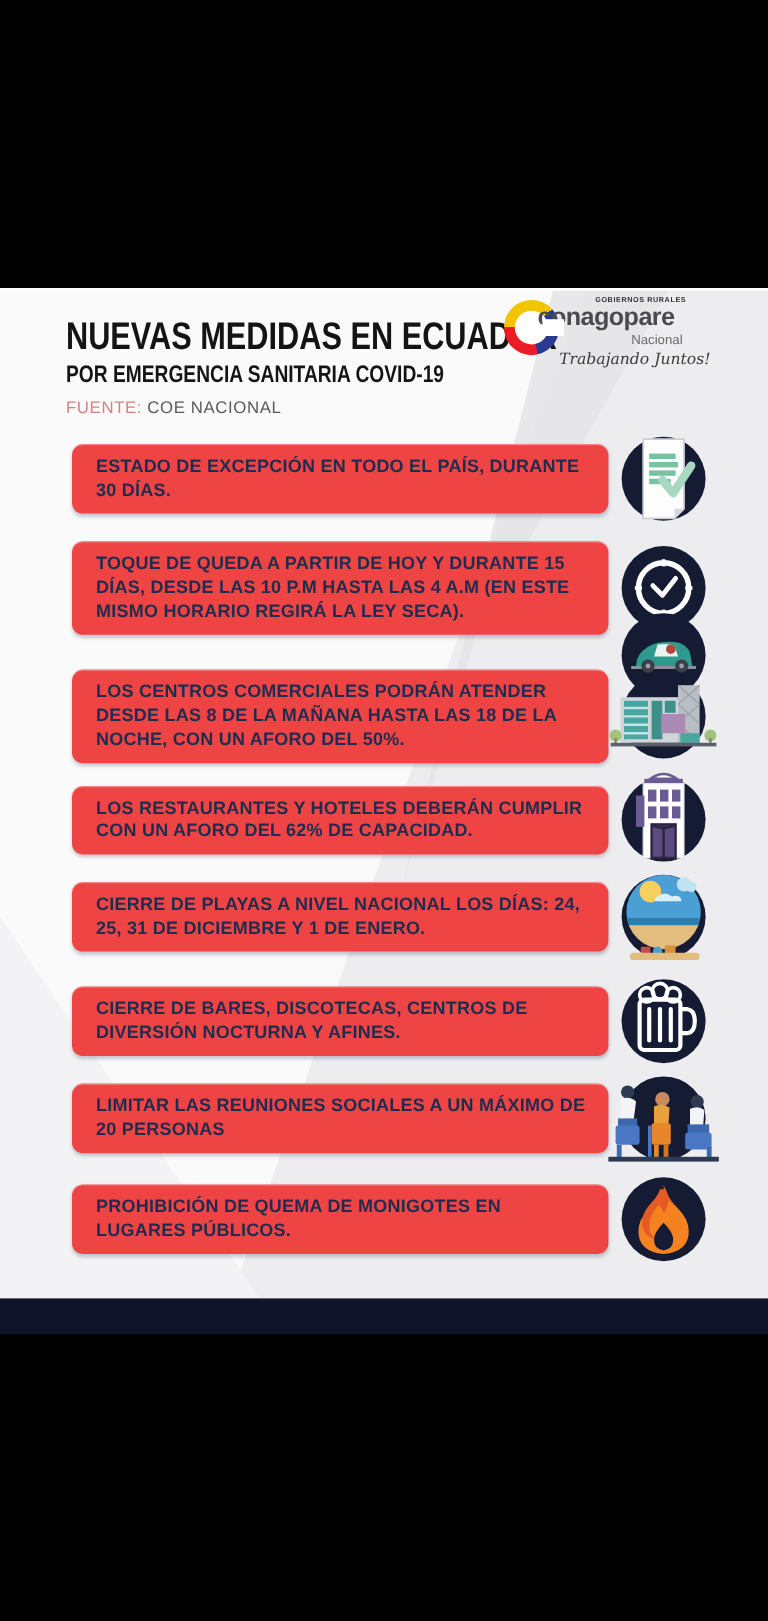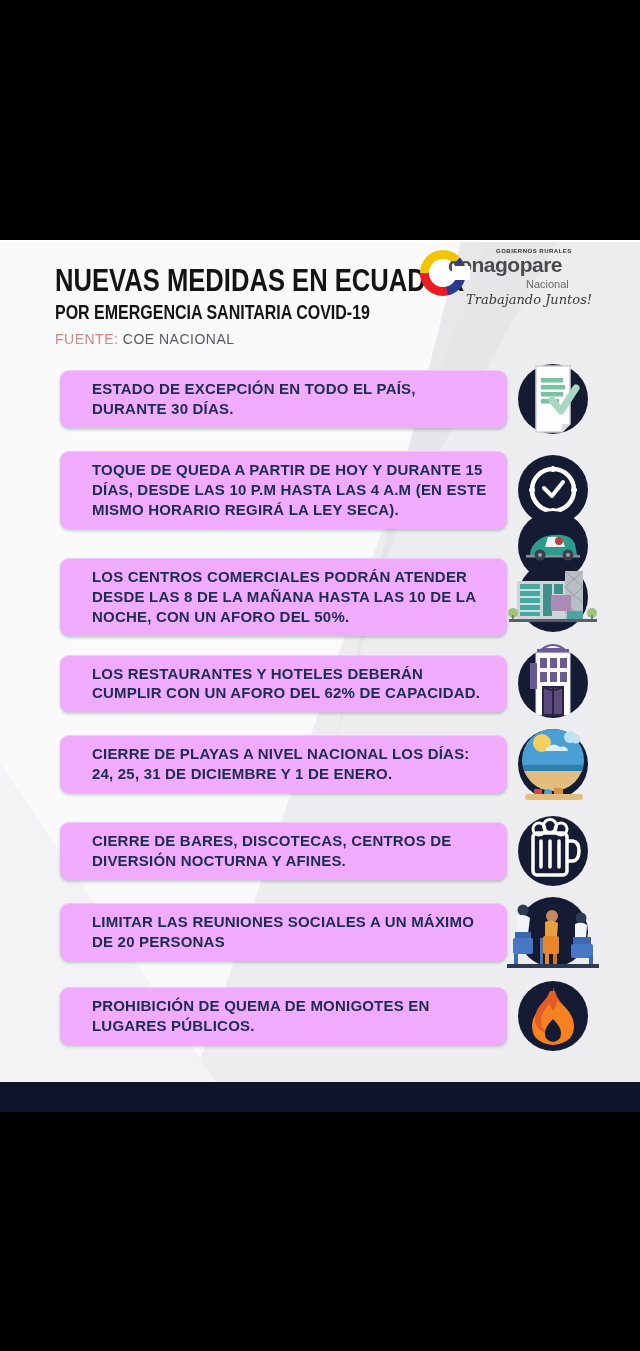--- a/index.html
+++ b/index.html
@@ -41,22 +41,22 @@
   #logo-ring::before{content:"";position:absolute;right:-4px;top:16px;width:18px;height:14px;background:#fff;z-index:2;}
   #logo-top-text{position:absolute;left:76px;top:6px;font-size:6px;font-weight:bold;color:#333;letter-spacing:.5px;}
   #logo-word{position:absolute;left:28px;top:11px;font-size:21px;font-weight:bold;color:#4b4b4f;letter-spacing:-.5px;}
   #logo-nacional{position:absolute;left:106px;top:36px;font-size:11px;color:#6a6a6e;}
   #logo-script{position:absolute;left:46px;top:50px;font-size:13px;color:#3a3a3e;
     font-family:"DejaVu Serif",serif;font-style:italic;}
   
   #measures{position:absolute;top:128px;left:60px;width:528px;}
   .row{position:relative;width:528px;}
   .box{
-    width:447px;background:#f0abfc;border-radius:9px;box-sizing:border-box;
-    padding:9px 16px 9px 32px;display:flex;align-items:center;
+    width:447px;background:#ef4444;border-radius:9px;box-sizing:border-box;
+    padding:9px 16px 9px 20px;display:flex;align-items:center;
     box-shadow:0 2px 3px rgba(40,50,80,.25), inset 0 1px 0 rgba(255,255,255,.35);
   }
   .box p{margin:0;font-size:15px;font-weight:bold;color:#1e2c50;line-height:1.33;letter-spacing:.2px;}
   .icon-circle{
     position:absolute;right:0;top:50%;transform:translateY(-50%);
     width:70px;height:70px;border-radius:50%;background:#141b33;
     display:flex;align-items:center;justify-content:center;
   }
   .icon-circle svg{overflow:visible;}
   
@@ -142,21 +142,21 @@
           <circle cx="18" cy="40" r="5.5" fill="#3c3f4a"></circle>
           <circle cx="18" cy="40" r="2" fill="#9aa0aa"></circle>
           <circle cx="46" cy="40" r="5.5" fill="#3c3f4a"></circle>
           <circle cx="46" cy="40" r="2" fill="#9aa0aa"></circle>
         </svg>
       </div>
     </div>
 
     <div class="row" id="row-3">
       <div class="box">
-        <p>LOS CENTROS COMERCIALES PODRÁN ATENDER DESDE LAS 8 DE LA MAÑANA HASTA LAS 10 DE LA NOCHE, CON UN AFORO DEL 50%.</p>
+        <p>LOS CENTROS COMERCIALES PODRÁN ATENDER DESDE LAS 8 DE LA MAÑANA HASTA LAS 18 DE LA NOCHE, CON UN AFORO DEL 50%.</p>
       </div>
       <div class="icon-circle">
         <svg width="92" height="60" viewBox="0 0 92 60">
           <rect x="58" y="4" width="18" height="48" fill="#b9bec5"></rect>
           <path d="M58 4 L76 20 M58 20 L76 36 M58 36 L76 52 M76 4 L58 20 M76 20 L58 36" stroke="#9aa0a8" stroke-width="1"></path>
           <rect x="10" y="14" width="48" height="38" fill="#cfd5d9"></rect>
           <rect x="13" y="17" width="20" height="32" fill="#49a6a0"></rect>
           <path d="M13 23 h20 M13 30 h20 M13 37 h20 M13 44 h20" stroke="#bfe4e1" stroke-width="2"></path>
           <rect x="36" y="17" width="9" height="32" fill="#3f8f8a"></rect>
           <rect x="47" y="17" width="9" height="10" fill="#3f8f8a"></rect>

